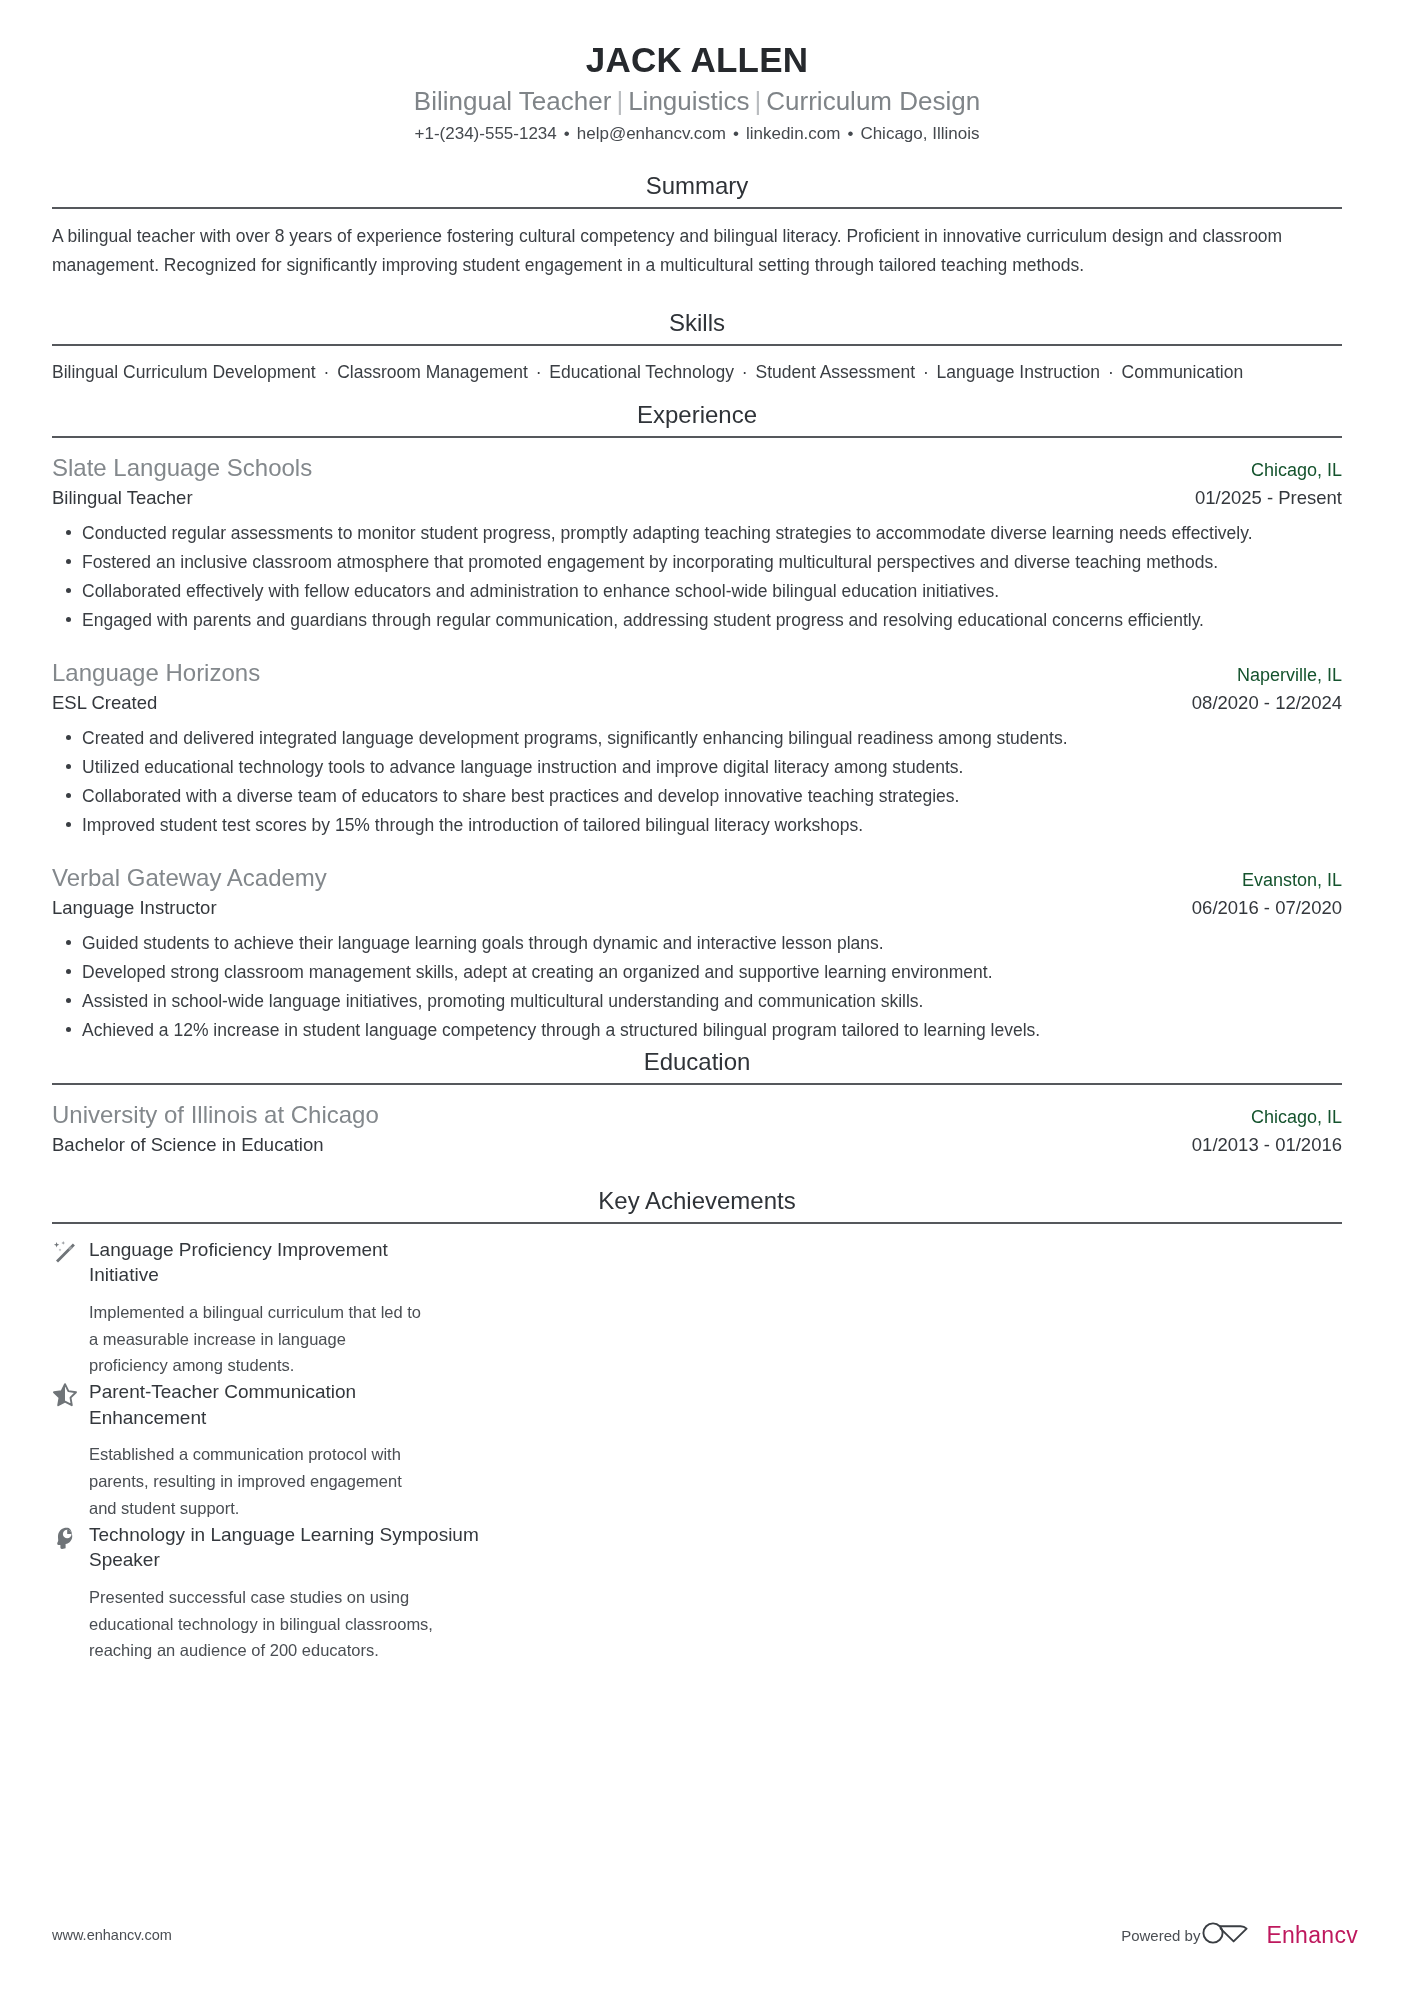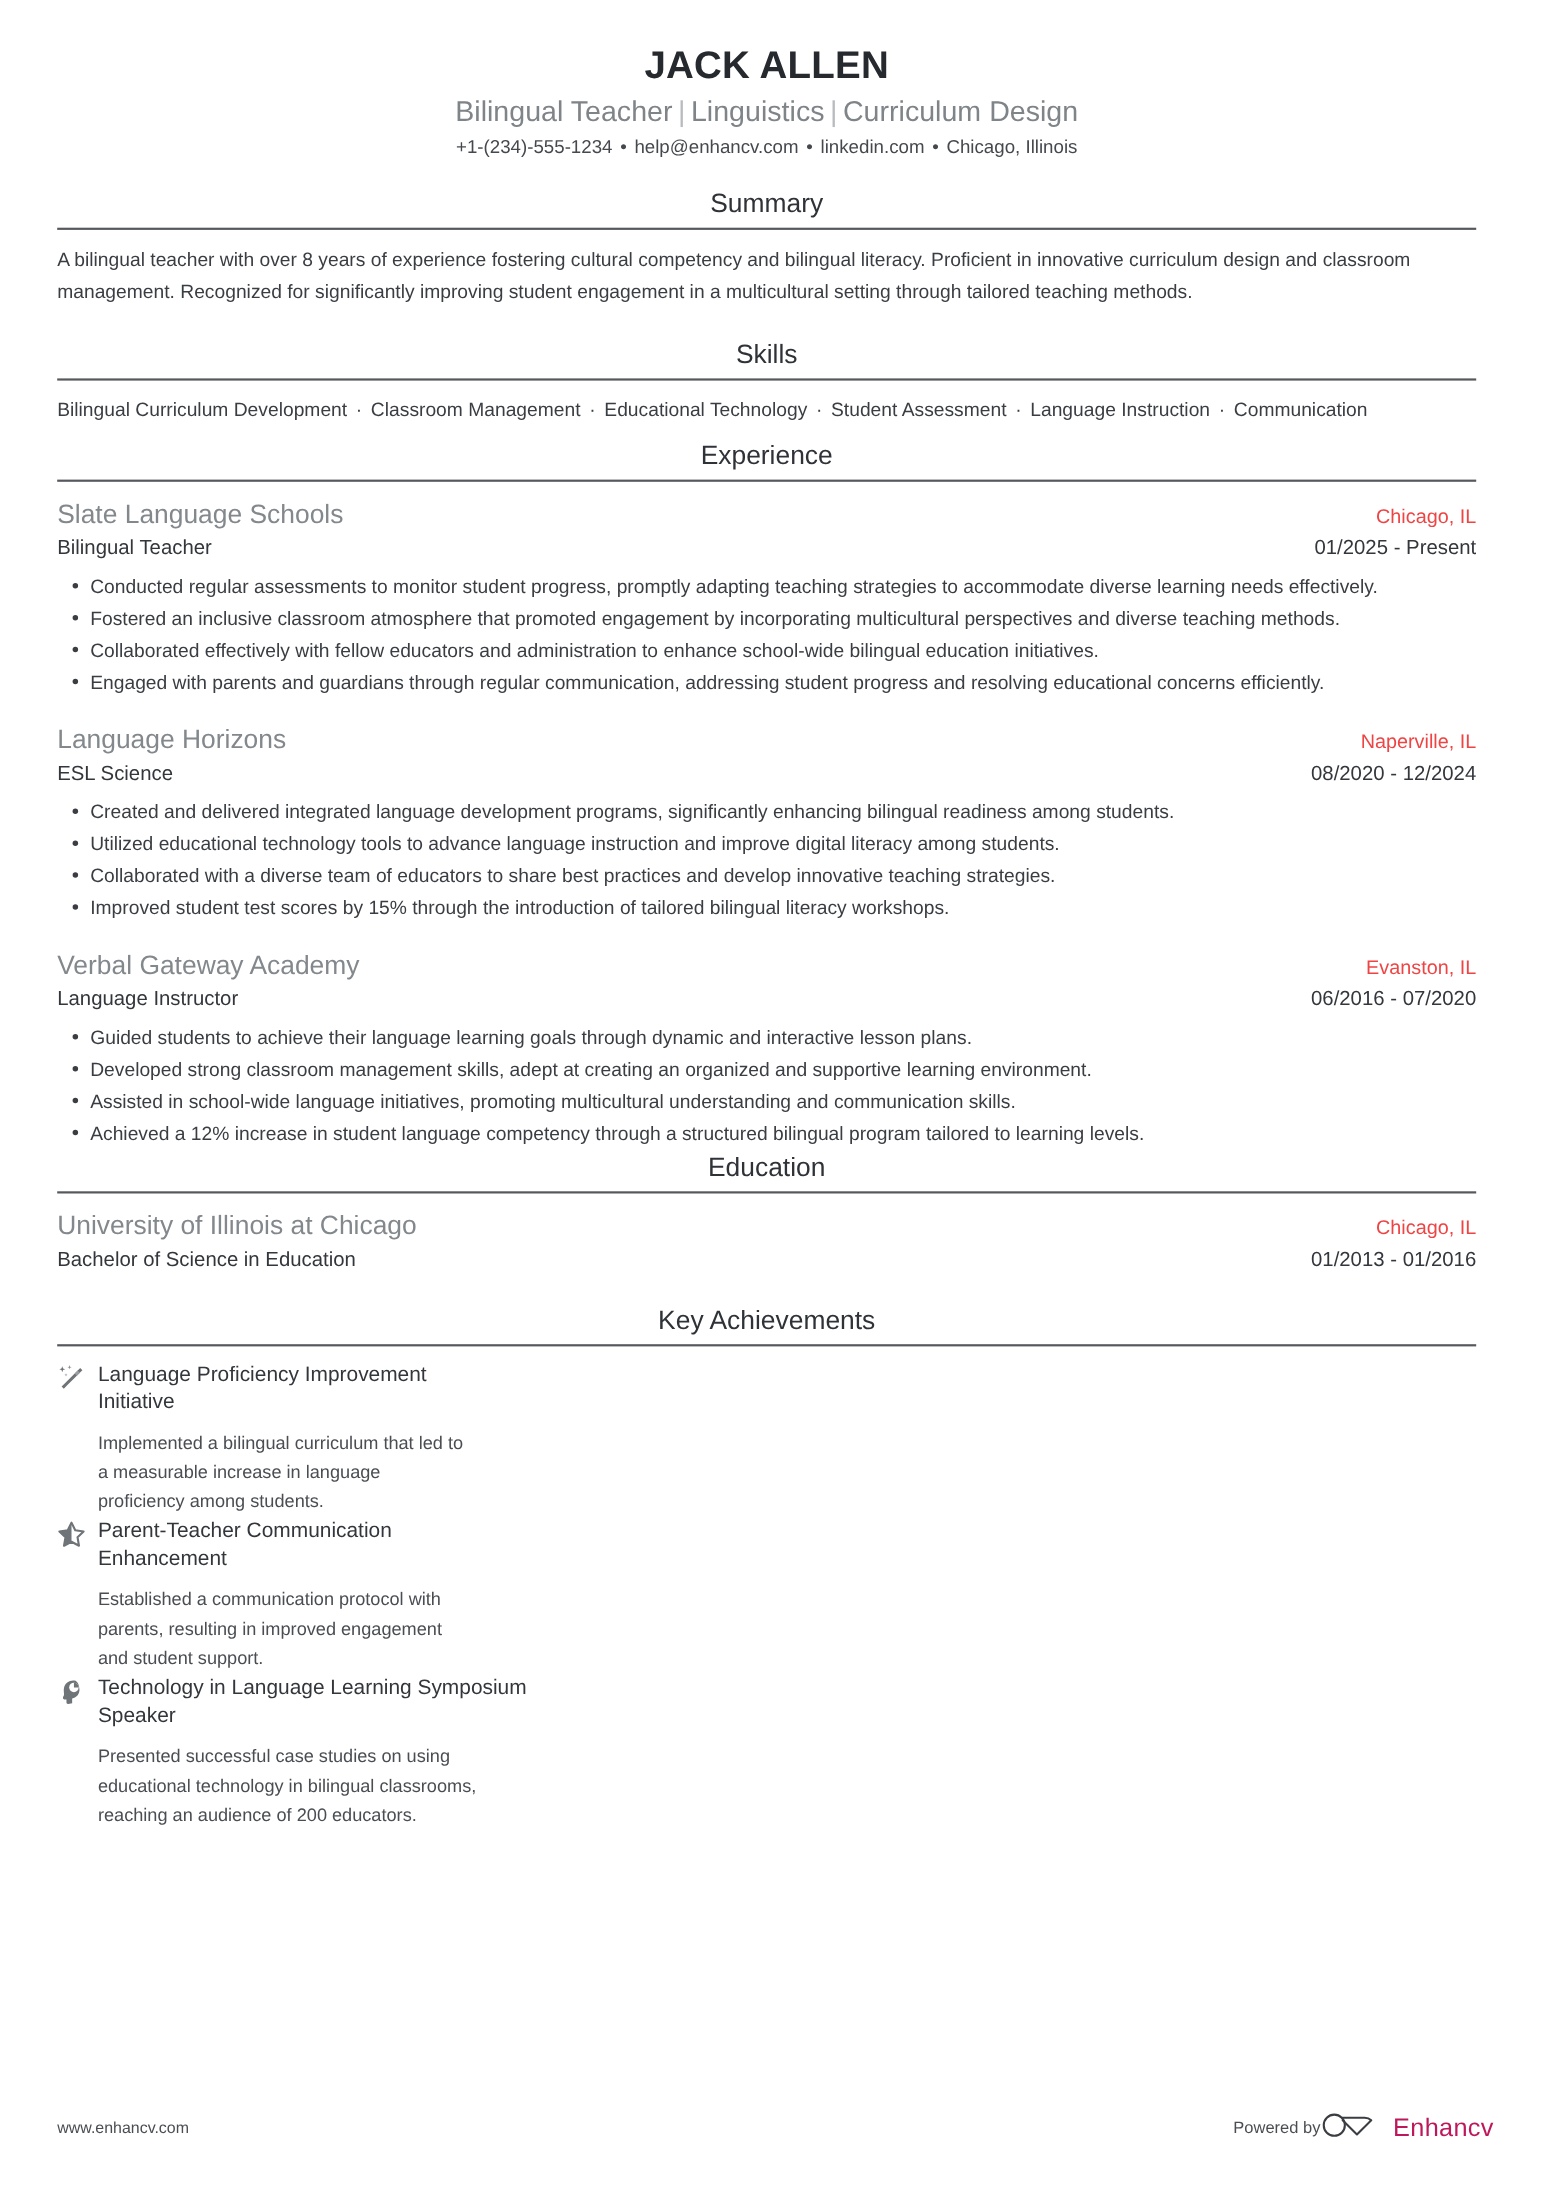--- a/index.html
+++ b/index.html
@@ -103,21 +103,21 @@
   }
 
   .entry-org {
     font-size: 24px;
     font-weight: 400;
     color: #83888c;
     line-height: 1.42;
   }
   .entry-loc {
     font-size: 18px;
-    color: #ef4444;
+    color: #14532d;
     line-height: 1.42;
     text-align: right;
     white-space: nowrap;
   }
 
   .entry-role {
     font-size: 18.5px;
     color: #33373c;
     line-height: 1.45;
   }
@@ -281,21 +281,21 @@
             <li>Collaborated effectively with fellow educators and administration to enhance school-wide bilingual education initiatives.</li>
             <li>Engaged with parents and guardians through regular communication, addressing student progress and resolving educational concerns efficiently.</li>
           </ul>
         </div>
         <div class="entry exp-group gap">
           <div class="entry-row">
             <div class="entry-org">Language Horizons</div>
             <div class="entry-loc">Naperville, IL</div>
           </div>
           <div class="entry-row">
-            <div class="entry-role">ESL Science</div>
+            <div class="entry-role">ESL Created</div>
             <div class="entry-date">08/2020 - 12/2024</div>
           </div>
           <ul class="bullets">
             <li>Created and delivered integrated language development programs, significantly enhancing bilingual readiness among students.</li>
             <li>Utilized educational technology tools to advance language instruction and improve digital literacy among students.</li>
             <li>Collaborated with a diverse team of educators to share best practices and develop innovative teaching strategies.</li>
             <li>Improved student test scores by 15% through the introduction of tailored bilingual literacy workshops.</li>
           </ul>
         </div>
         <div class="entry exp-group gap">

